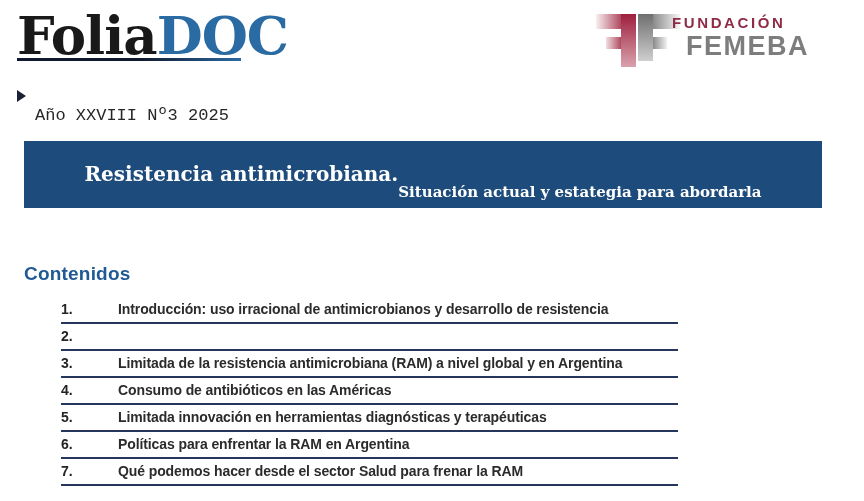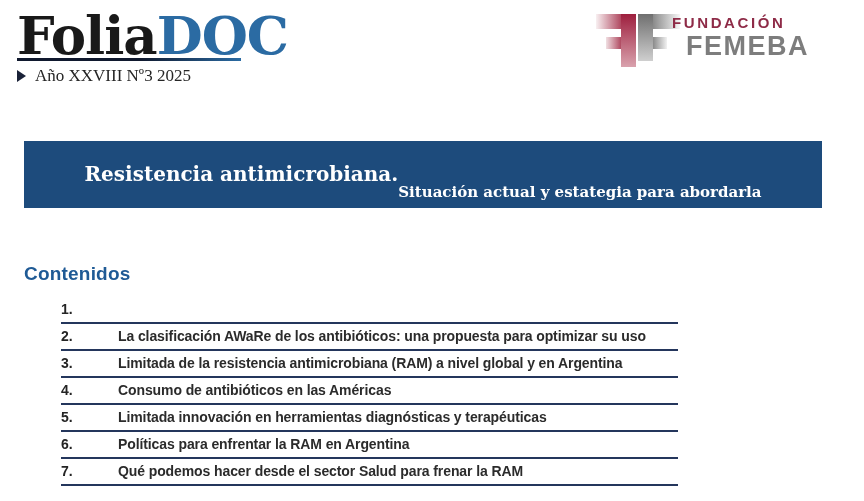--- a/index.html
+++ b/index.html
@@ -23,22 +23,22 @@
     position: absolute; left: 17px; top: 66px;
     display: flex; align-items: center; gap: 9px;
   }
   .issue-triangle {
     width: 0; height: 0;
     border-left: 9px solid #1a2238;
     border-top: 6px solid transparent;
     border-bottom: 6px solid transparent;
   }
   .issue-text {
-    font-family: Liberation Serif, serif;
-    font-size: 17px; color: #262626;
+    font-family: Liberation Mono, monospace;
+    font-size: 17px; color: #262626; margin-top: 40px;
   }
 
   
   .brand { position: absolute; left: 596px; top: 6px; width: 240px; height: 64px; }
   .brand .blk { position: absolute; }
   
   .rf-arm-top  { left: 0;  top: 8px;  width: 25px; height: 15px; background: linear-gradient(90deg, rgba(197,128,140,0.12), #b04a61); }
   .rf-stem     { left: 25px; top: 8px;  width: 15px; height: 53px; background: linear-gradient(180deg, #9e1f3e, #d9a2ad); }
   .rf-arm-mid  { left: 10px; top: 31px; width: 15px; height: 12px; background: linear-gradient(90deg, rgba(197,128,140,0.25), #b04a61); }
   
@@ -113,24 +113,24 @@
 <div class="banner">
   <div class="banner-title">Resistencia antimicrobiana.</div>
   <div class="banner-subtitle">Situación actual y estategia para abordarla</div>
 </div>
 
 <div class="contents-heading">Contenidos</div>
 
 <div class="toc">
   <div class="toc-row">
     <span class="toc-num">1.</span>
+    <span class="toc-label">Introducción: uso irracional de antimicrobianos y desarrollo de resistencia</span>
   </div>
   <div class="toc-row">
     <span class="toc-num">2.</span>
-    <span class="toc-label">La clasificación AWaRe de los antibióticos: una propuesta para optimizar su uso</span>
   </div>
   <div class="toc-row">
     <span class="toc-num">3.</span>
     <span class="toc-label">Limitada de la resistencia antimicrobiana (RAM) a nivel global y en Argentina</span>
   </div>
   <div class="toc-row">
     <span class="toc-num">4.</span>
     <span class="toc-label">Consumo de antibióticos en las Américas</span>
   </div>
   <div class="toc-row">

